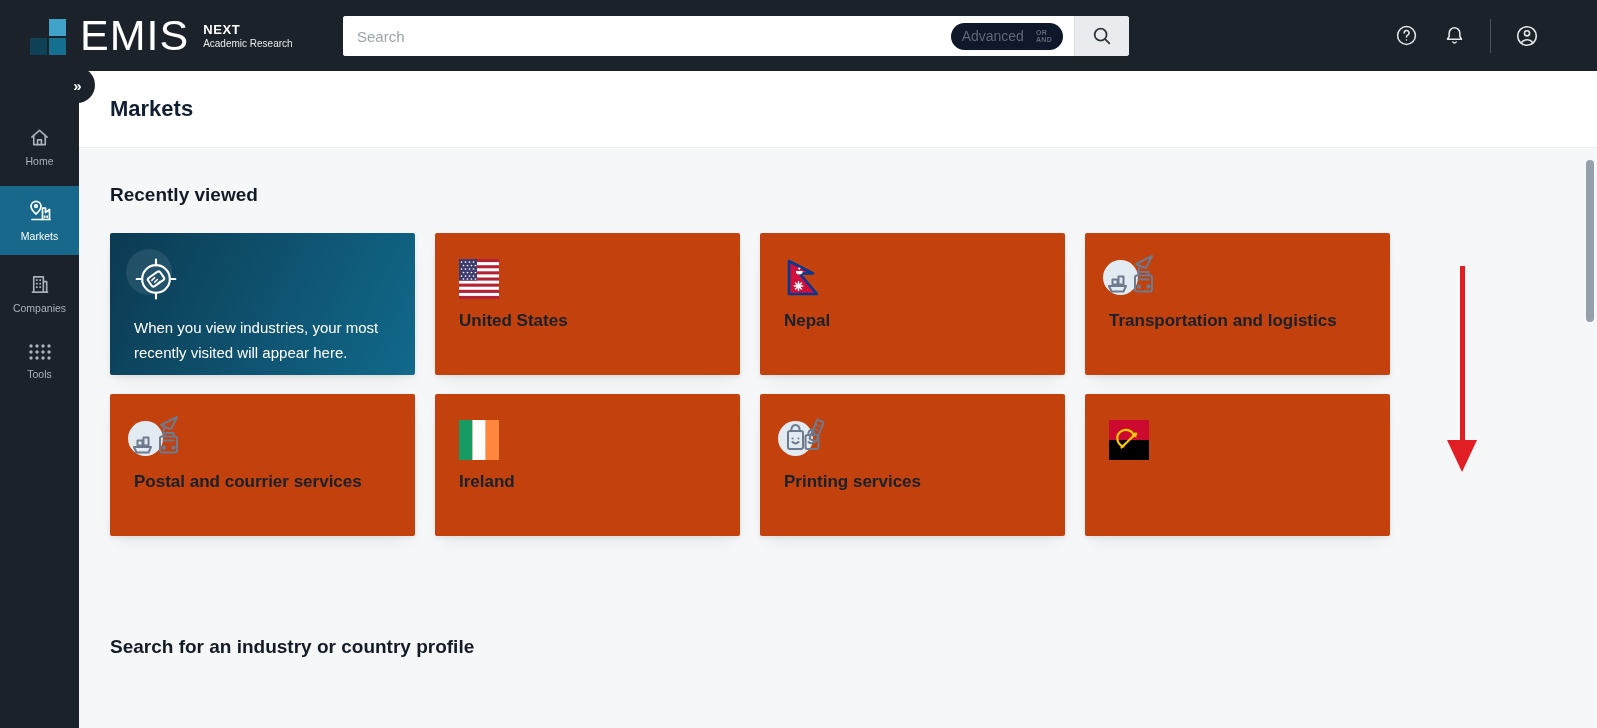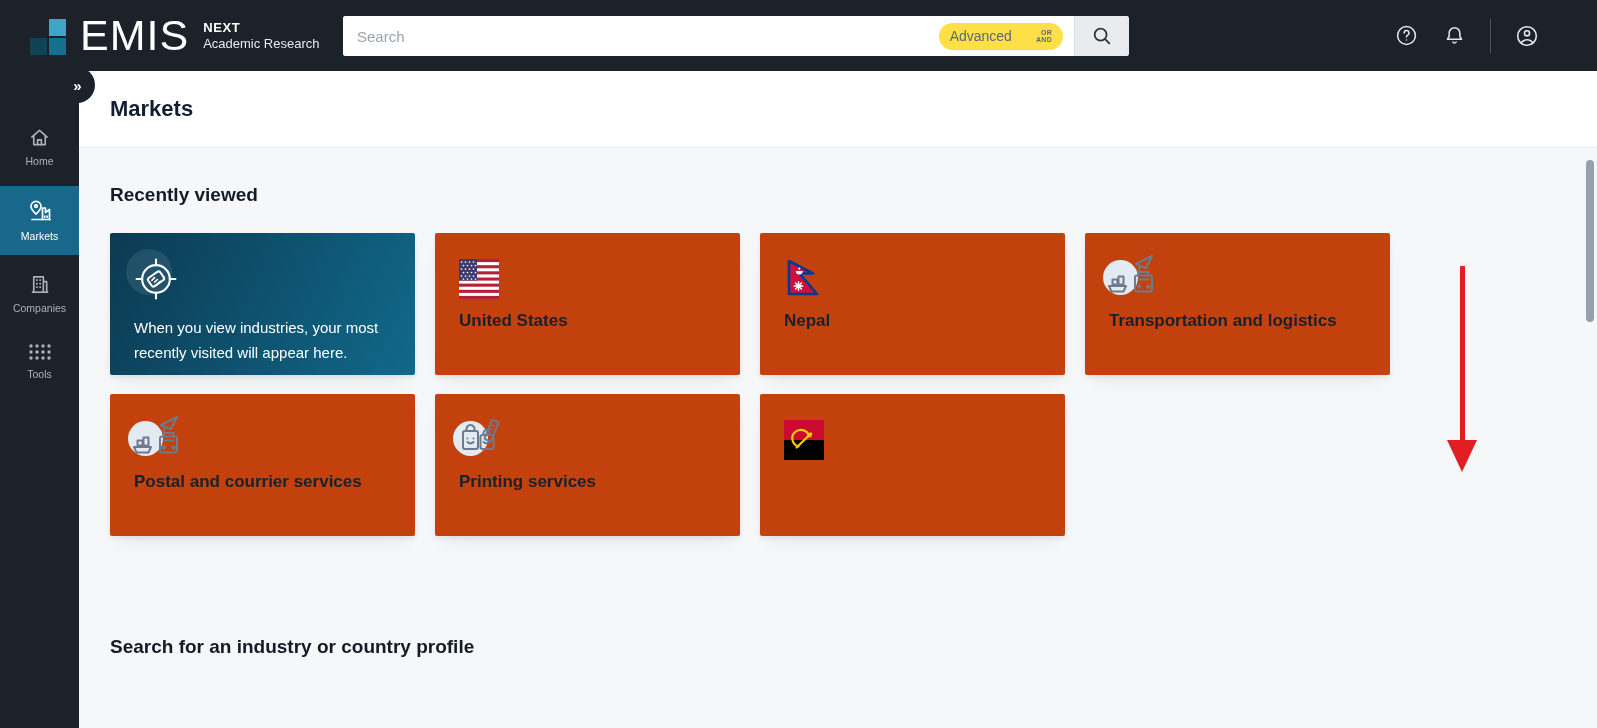--- a/index.html
+++ b/index.html
@@ -18,35 +18,35 @@
   }
   .logo-wrap { display:flex; align-items:center; margin-left:30px; gap:12px; }
   .logo-squares { position:relative; width:38px; height:38px; flex:none; }
   .logo-squares .sq { position:absolute; width:17px; height:17px; }
   .sq-top    { left:19px; top:2px;  background:#41a3c9; }
   .sq-left   { left:0;    top:21px; background:#0f4256; }
   .sq-right  { left:19px; top:21px; background:#156f8e; }
   .brand-name { color:#fff; font-size:43px; font-weight:400; letter-spacing:1px; line-height:1; }
   .brand-sub { display:flex; flex-direction:column; justify-content:center; margin-left:2px; }
   .brand-product { color:#fff; font-size:13px; font-weight:bold; letter-spacing:.6px; }
-  .brand-subtitle { color:#e7eaec; font-size:13px; font-weight:400; margin-top:1px; }
+  .brand-subtitle { color:#e7eaec; font-size:10px; font-weight:400; margin-top:1px; }
 
   .search-bar {
     position:absolute; left:343px; top:16px; width:786px; height:40px;
     background:#fff; border-radius:3px; display:flex; align-items:center; overflow:hidden;
   }
   .search-input {
     flex:1; height:100%; border:none; outline:none; padding:16px 14px;
     font-size:15px; font-family:"Liberation Sans", sans-serif; color:#2c333b;
   }
   .search-input::placeholder { color:#9aa3ac; }
   .advanced-pill {
-    flex:none; display:flex; align-items:center; gap:24px;
-    background:#fde047; border-radius:14px; height:27px; padding:0 11px;
-    margin-right:11px; cursor:pointer;text-align:right;
+    flex:none; display:flex; align-items:center; gap:12px;
+    background:#0f172a; border-radius:14px; height:27px; padding:0 11px;
+    margin-right:11px; cursor:pointer;
   }
   .advanced-label { color:#5e6973; font-size:14px; }
   .advanced-bool { display:flex; flex-direction:column; line-height:7px; }
   .advanced-bool span { font-size:7px; font-weight:bold; color:#5e6973; letter-spacing:.3px; }
   .search-btn {
     flex:none; width:55px; height:40px; background:#e9ebee;
     border-left:1px solid #d8dcdf; display:flex; align-items:center; justify-content:center;
     cursor:pointer;
   }
 
@@ -365,20 +365,28 @@
         <rect x="13.5" y="24.5" width="5" height="8"></rect>
         <rect x="30" y="23.5" width="17" height="16" rx="2"></rect>
         <path d="M33.5 27.5 h10"></path>
         <path d="M33.5 23.5 v-3.5 h10 v3.5"></path>
         <circle cx="34" cy="34.5" r="1.2" fill="#6e7a8d"></circle>
         <circle cx="43.5" cy="34.5" r="1.2" fill="#6e7a8d"></circle>
       </svg>
       <div class="card-label">Postal and courrier services</div>
     </div>
 
+    <div class="card">
+      <svg class="flag" viewBox="0 0 40 40">
+        <rect width="13.4" height="40" fill="#169b62"></rect>
+        <rect x="13.4" width="13.3" height="40" fill="#fff"></rect>
+        <rect x="26.7" width="13.3" height="40" fill="#ff883e"></rect>
+      </svg>
+      <div class="card-label">Ireland</div>
+    </div>
 
     <div class="card industry">
       <div class="industry-bg-circle"></div>
       <svg class="industry-icon" width="52" height="46" viewBox="0 0 52 46" fill="none" stroke="#6e7a8d" stroke-width="2" stroke-linejoin="round" stroke-linecap="round">
         <rect x="33" y="7" width="7" height="21" rx="1" transform="rotate(22 36.5 17.5)"></rect>
         <path d="M36 12 l3 1.2 M34.5 16 l3 1.2" stroke-width="1.4"></path>
         <rect x="8" y="18" width="15" height="18" rx="2"></rect>
         <path d="M11.3 18 q0 -6 4.2 -6 q4.2 0 4.2 6"></path>
         <circle cx="12.5" cy="25.5" r="1" fill="#6e7a8d" stroke="none"></circle>
         <circle cx="18.5" cy="25.5" r="1" fill="#6e7a8d" stroke="none"></circle>

